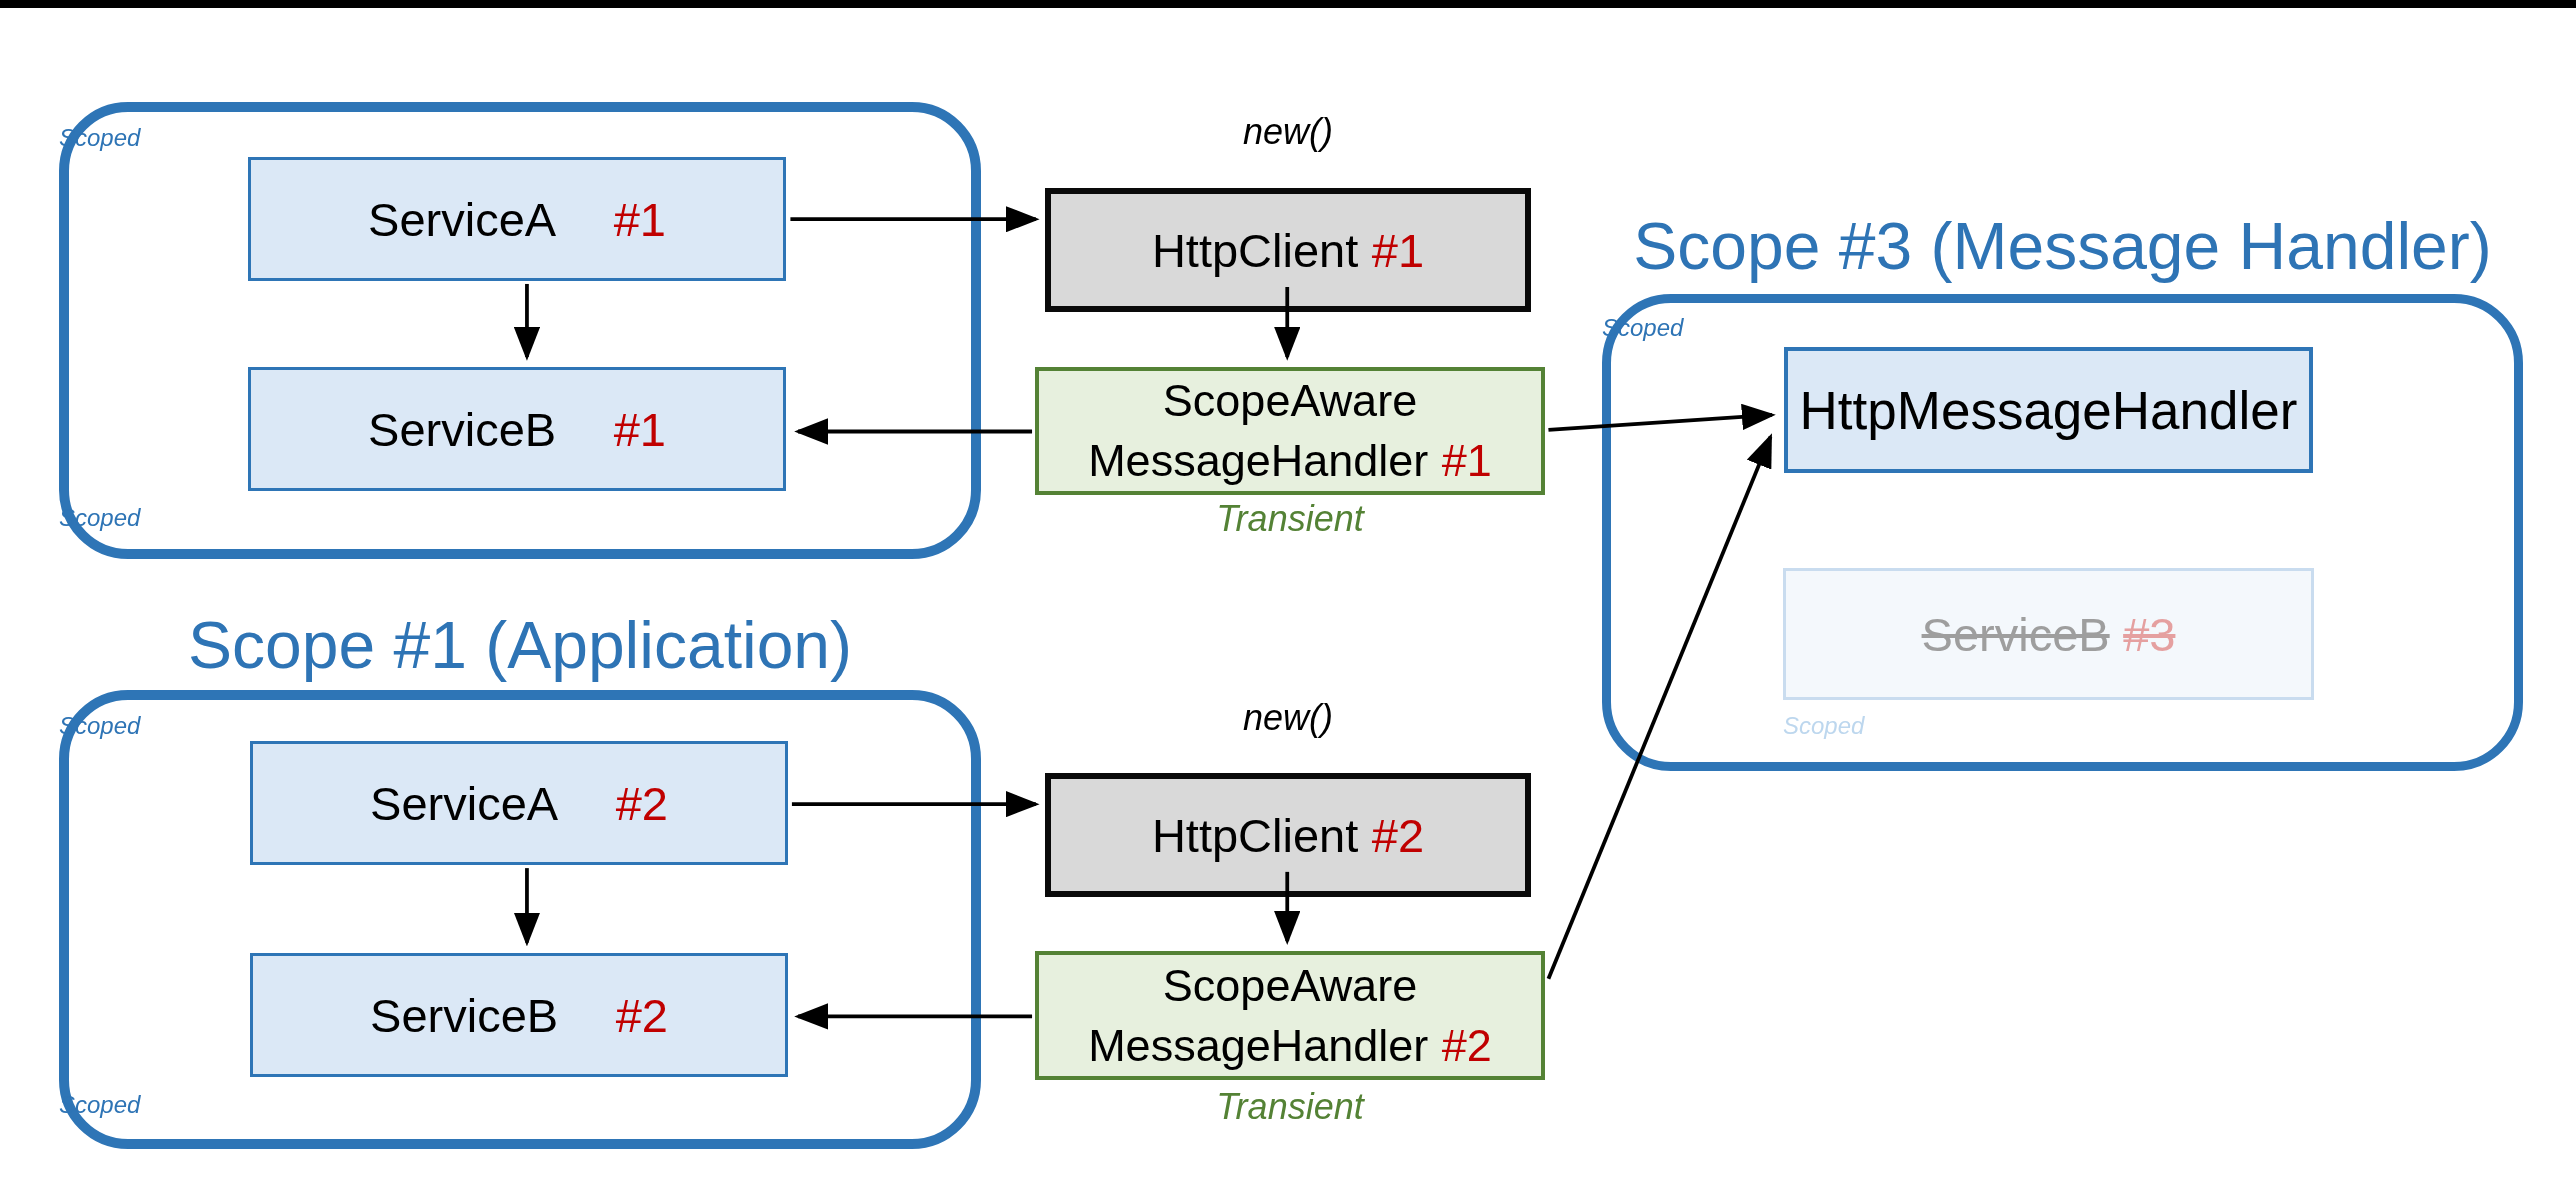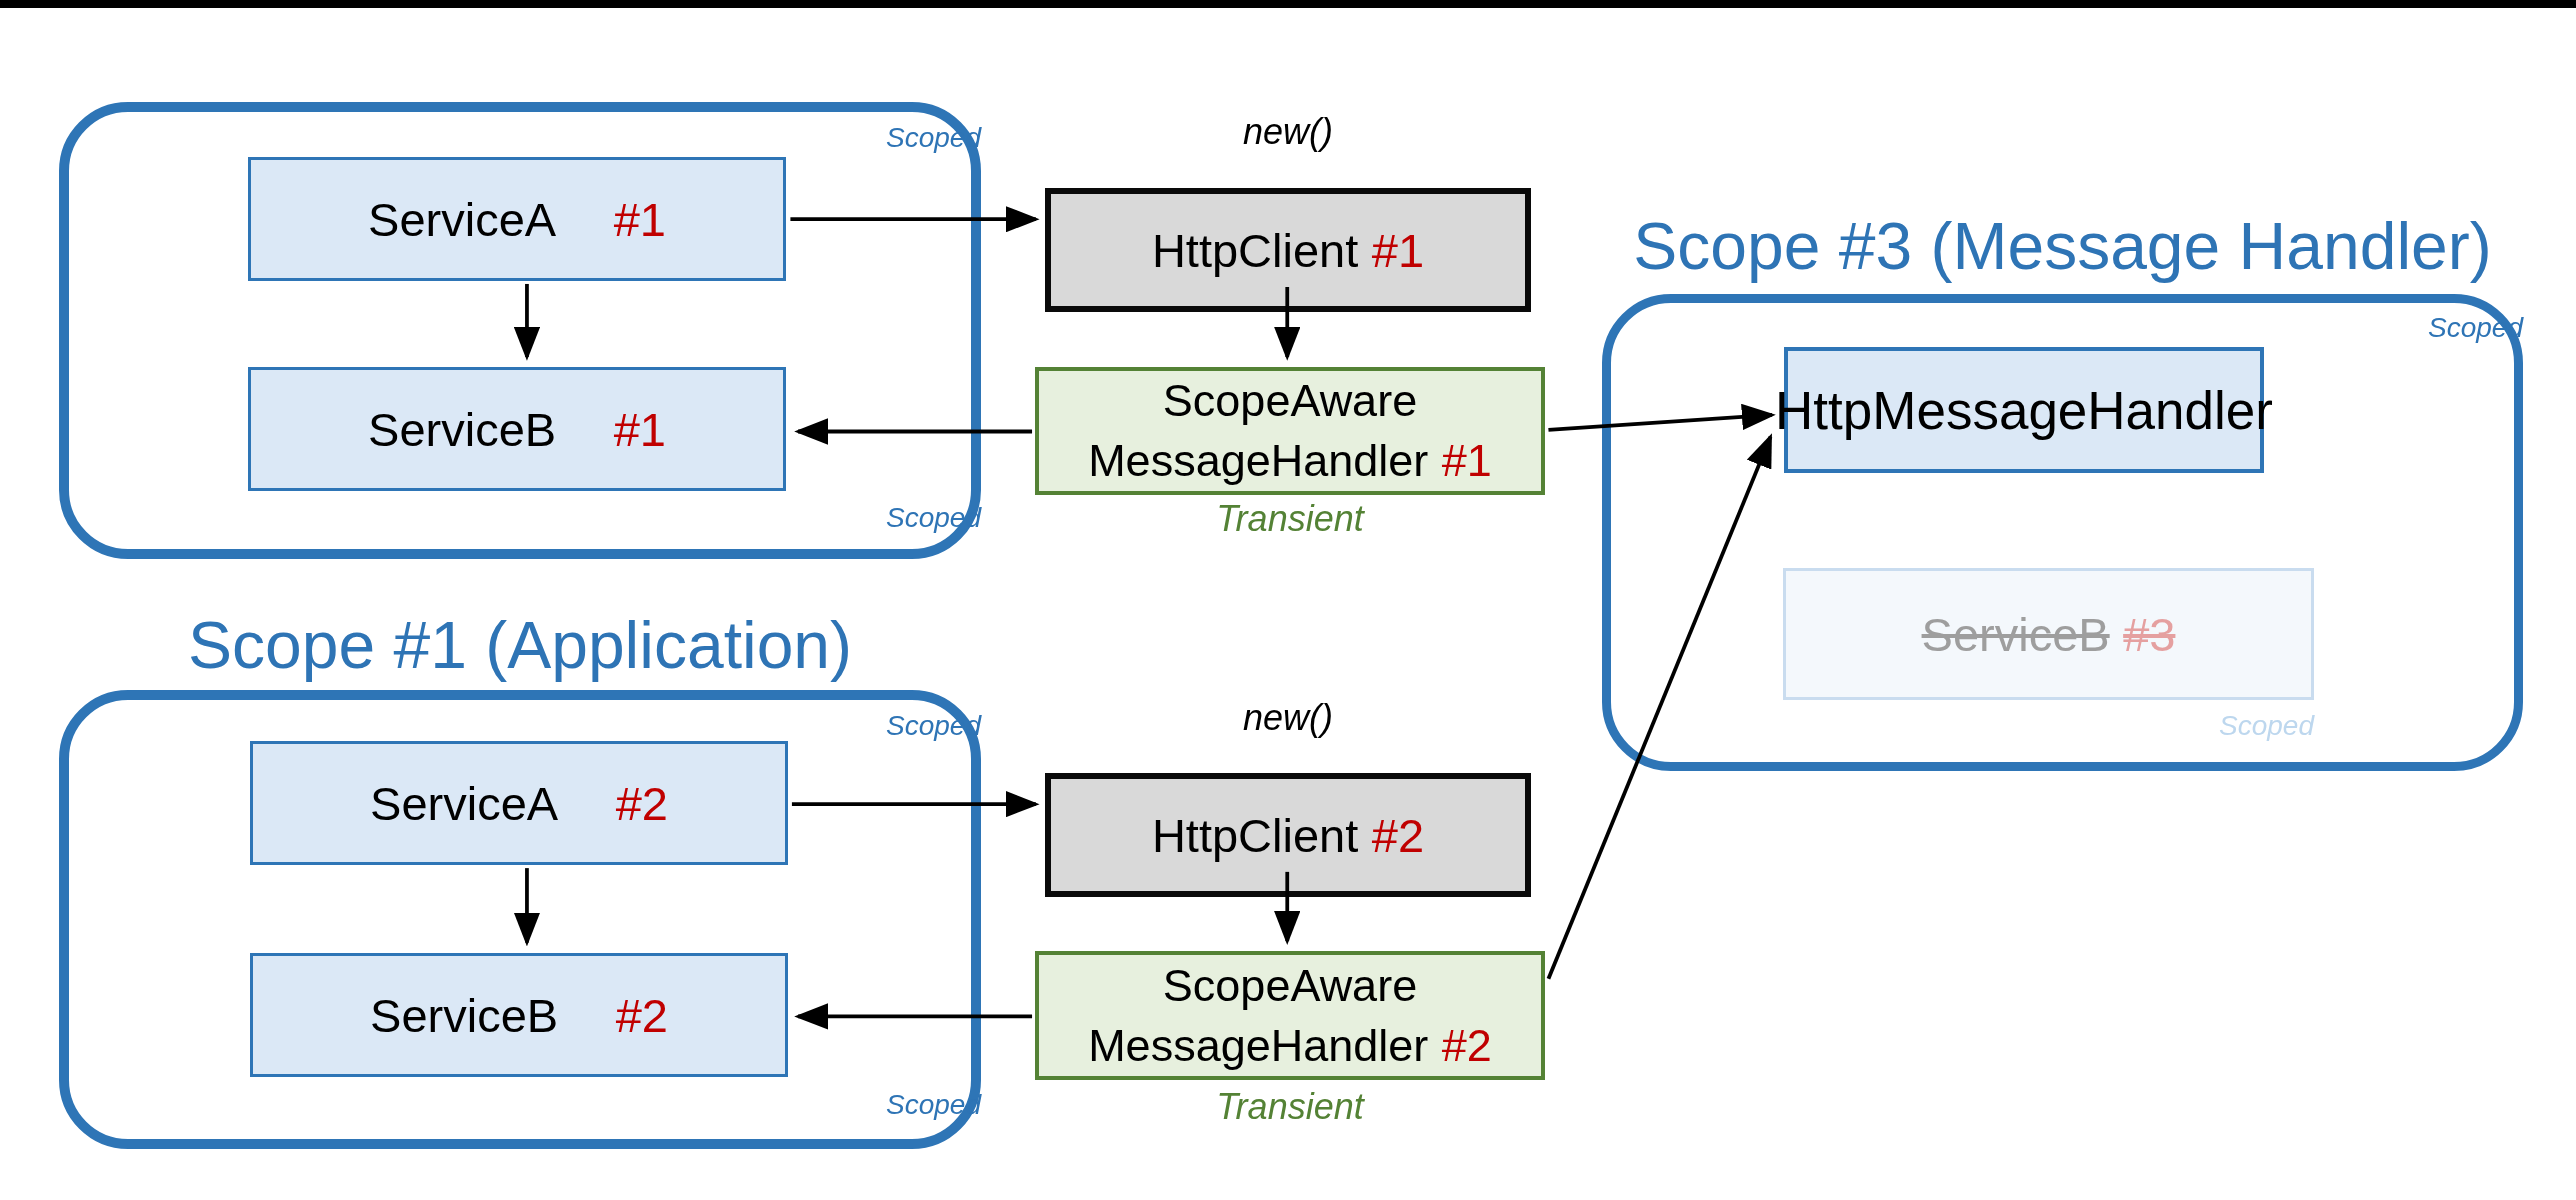--- a/index.html
+++ b/index.html
@@ -7,21 +7,21 @@
     position:relative;width:2576px;height:1201px;background:#ffffff;overflow:hidden;
     font-family:"Liberation Sans", sans-serif;
     --blue:#2E74B5; --blue-border:#2E75B6; --light-blue:#DBE8F6; --gray-fill:#D9D9D9;
     --green-border:#548235; --green-fill:#E7F0DE; --red:#C00000;
     --faded-text:#9E9E9E; --faded-red:#E5A0A0; --faded-blue:#BDD7EE;
     --faded-fill:#F4F8FC; --faded-border:#C9DCEF;
   }
   .letterbox{position:absolute;left:0;width:2576px;background:#000;}
   .scope-rect{position:absolute;box-sizing:border-box;border:10.5px solid var(--blue-border);border-radius:69px;background:transparent;}
   .scope-title{position:absolute;color:var(--blue);font-size:66px;line-height:69px;text-align:center;white-space:nowrap;}
-  .scoped{position:absolute;color:var(--blue);font-size:28px;line-height:41px;font-style:italic;text-align:right;white-space:nowrap;}
+  .scoped{position:absolute;color:var(--blue);font-size:24px;line-height:41px;font-style:italic;text-align:left;white-space:nowrap;}
   .scoped.faded{color:var(--faded-blue);}
   .annot{position:absolute;font-size:36px;line-height:41px;font-style:italic;text-align:center;white-space:nowrap;}
   .annot.new-label{color:#000;}
   .annot.transient{color:var(--green-border);}
   .box{position:absolute;box-sizing:border-box;display:flex;align-items:center;justify-content:center;
        font-size:47px;color:#000;white-space:nowrap;text-align:center;}
   .box .inst{margin-left:13.5px;color:var(--red);}
   .box.svc{background:var(--light-blue);border:3.8px solid var(--blue-border);gap:44px;}
   .box.gray{background:var(--gray-fill);border:6px solid #0a0a0a;margin-top:28px;}
   .box.green{background:var(--green-fill);border:4.5px solid var(--green-border);flex-direction:column;font-size:45px;line-height:60px;}
@@ -61,21 +61,21 @@
     <span class="l2">
         <span>MessageHandler</span>
         <span class="inst">#1</span>
       </span>
   </div>
   <div class="annot transient" style="left:1035px;top:498px;width:510px;">Transient</div>
 
   <div class="scope-title" style="left:1602px;top:212px;width:921px;">Scope #3 (Message Handler)</div>
   <div class="scope-rect" style="left:1602px;top:294px;width:921px;height:477px;border-width:9.8px;"></div>
   <div class="scoped" style="left:1602px;top:307px;width:921px;">Scoped</div>
-  <div class="box hmh" style="left:1784px;top:347px;width:480px;height:126px;">
+  <div class="box hmh" style="left:1784px;top:347px;width:529px;height:126px;">
     <span>HttpMessageHandler</span>
   </div>
   <div class="box faded" style="left:1783px;top:568px;width:531px;height:132px;">
     <span class="strike">ServiceB</span>
       <span class="inst">#3</span>
   </div>
   <div class="scoped faded" style="left:1783px;top:705px;width:531px;">Scoped</div>
 
   <div class="scope-title" style="left:59px;top:611px;width:922px;">Scope #1 (Application)</div>
   <div class="scope-rect" style="left:59px;top:690px;width:922px;height:459px;"></div>

